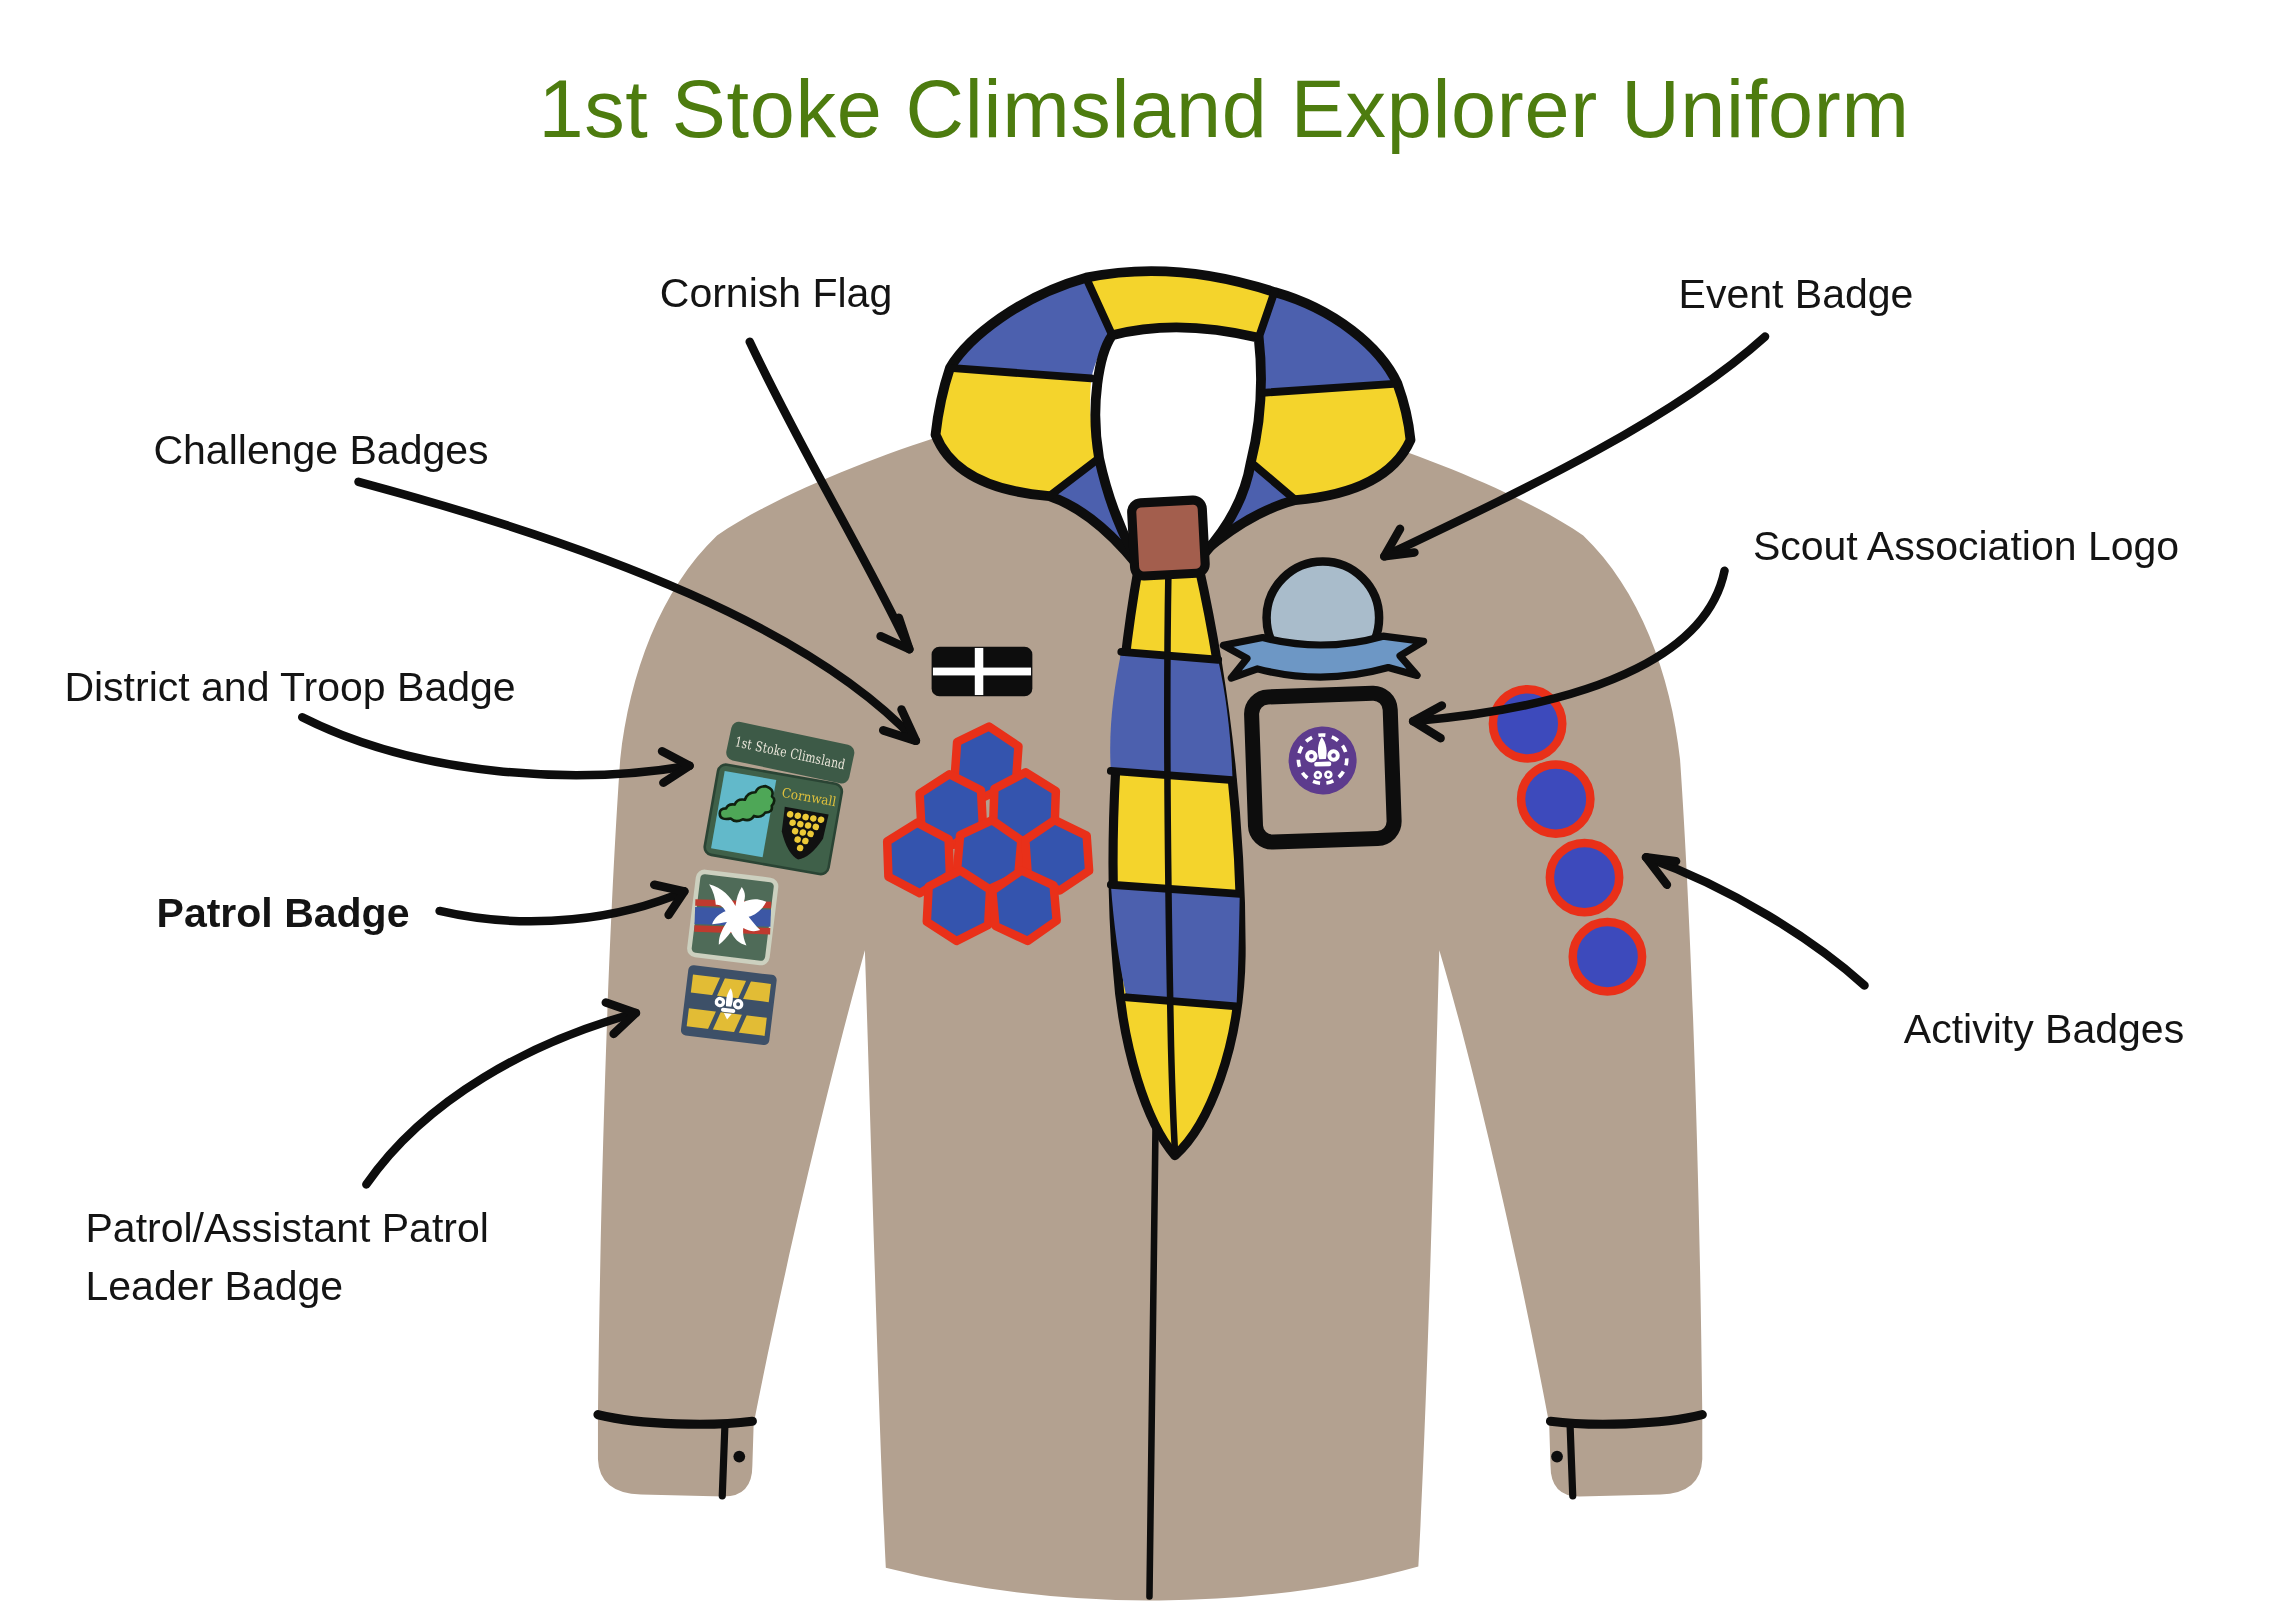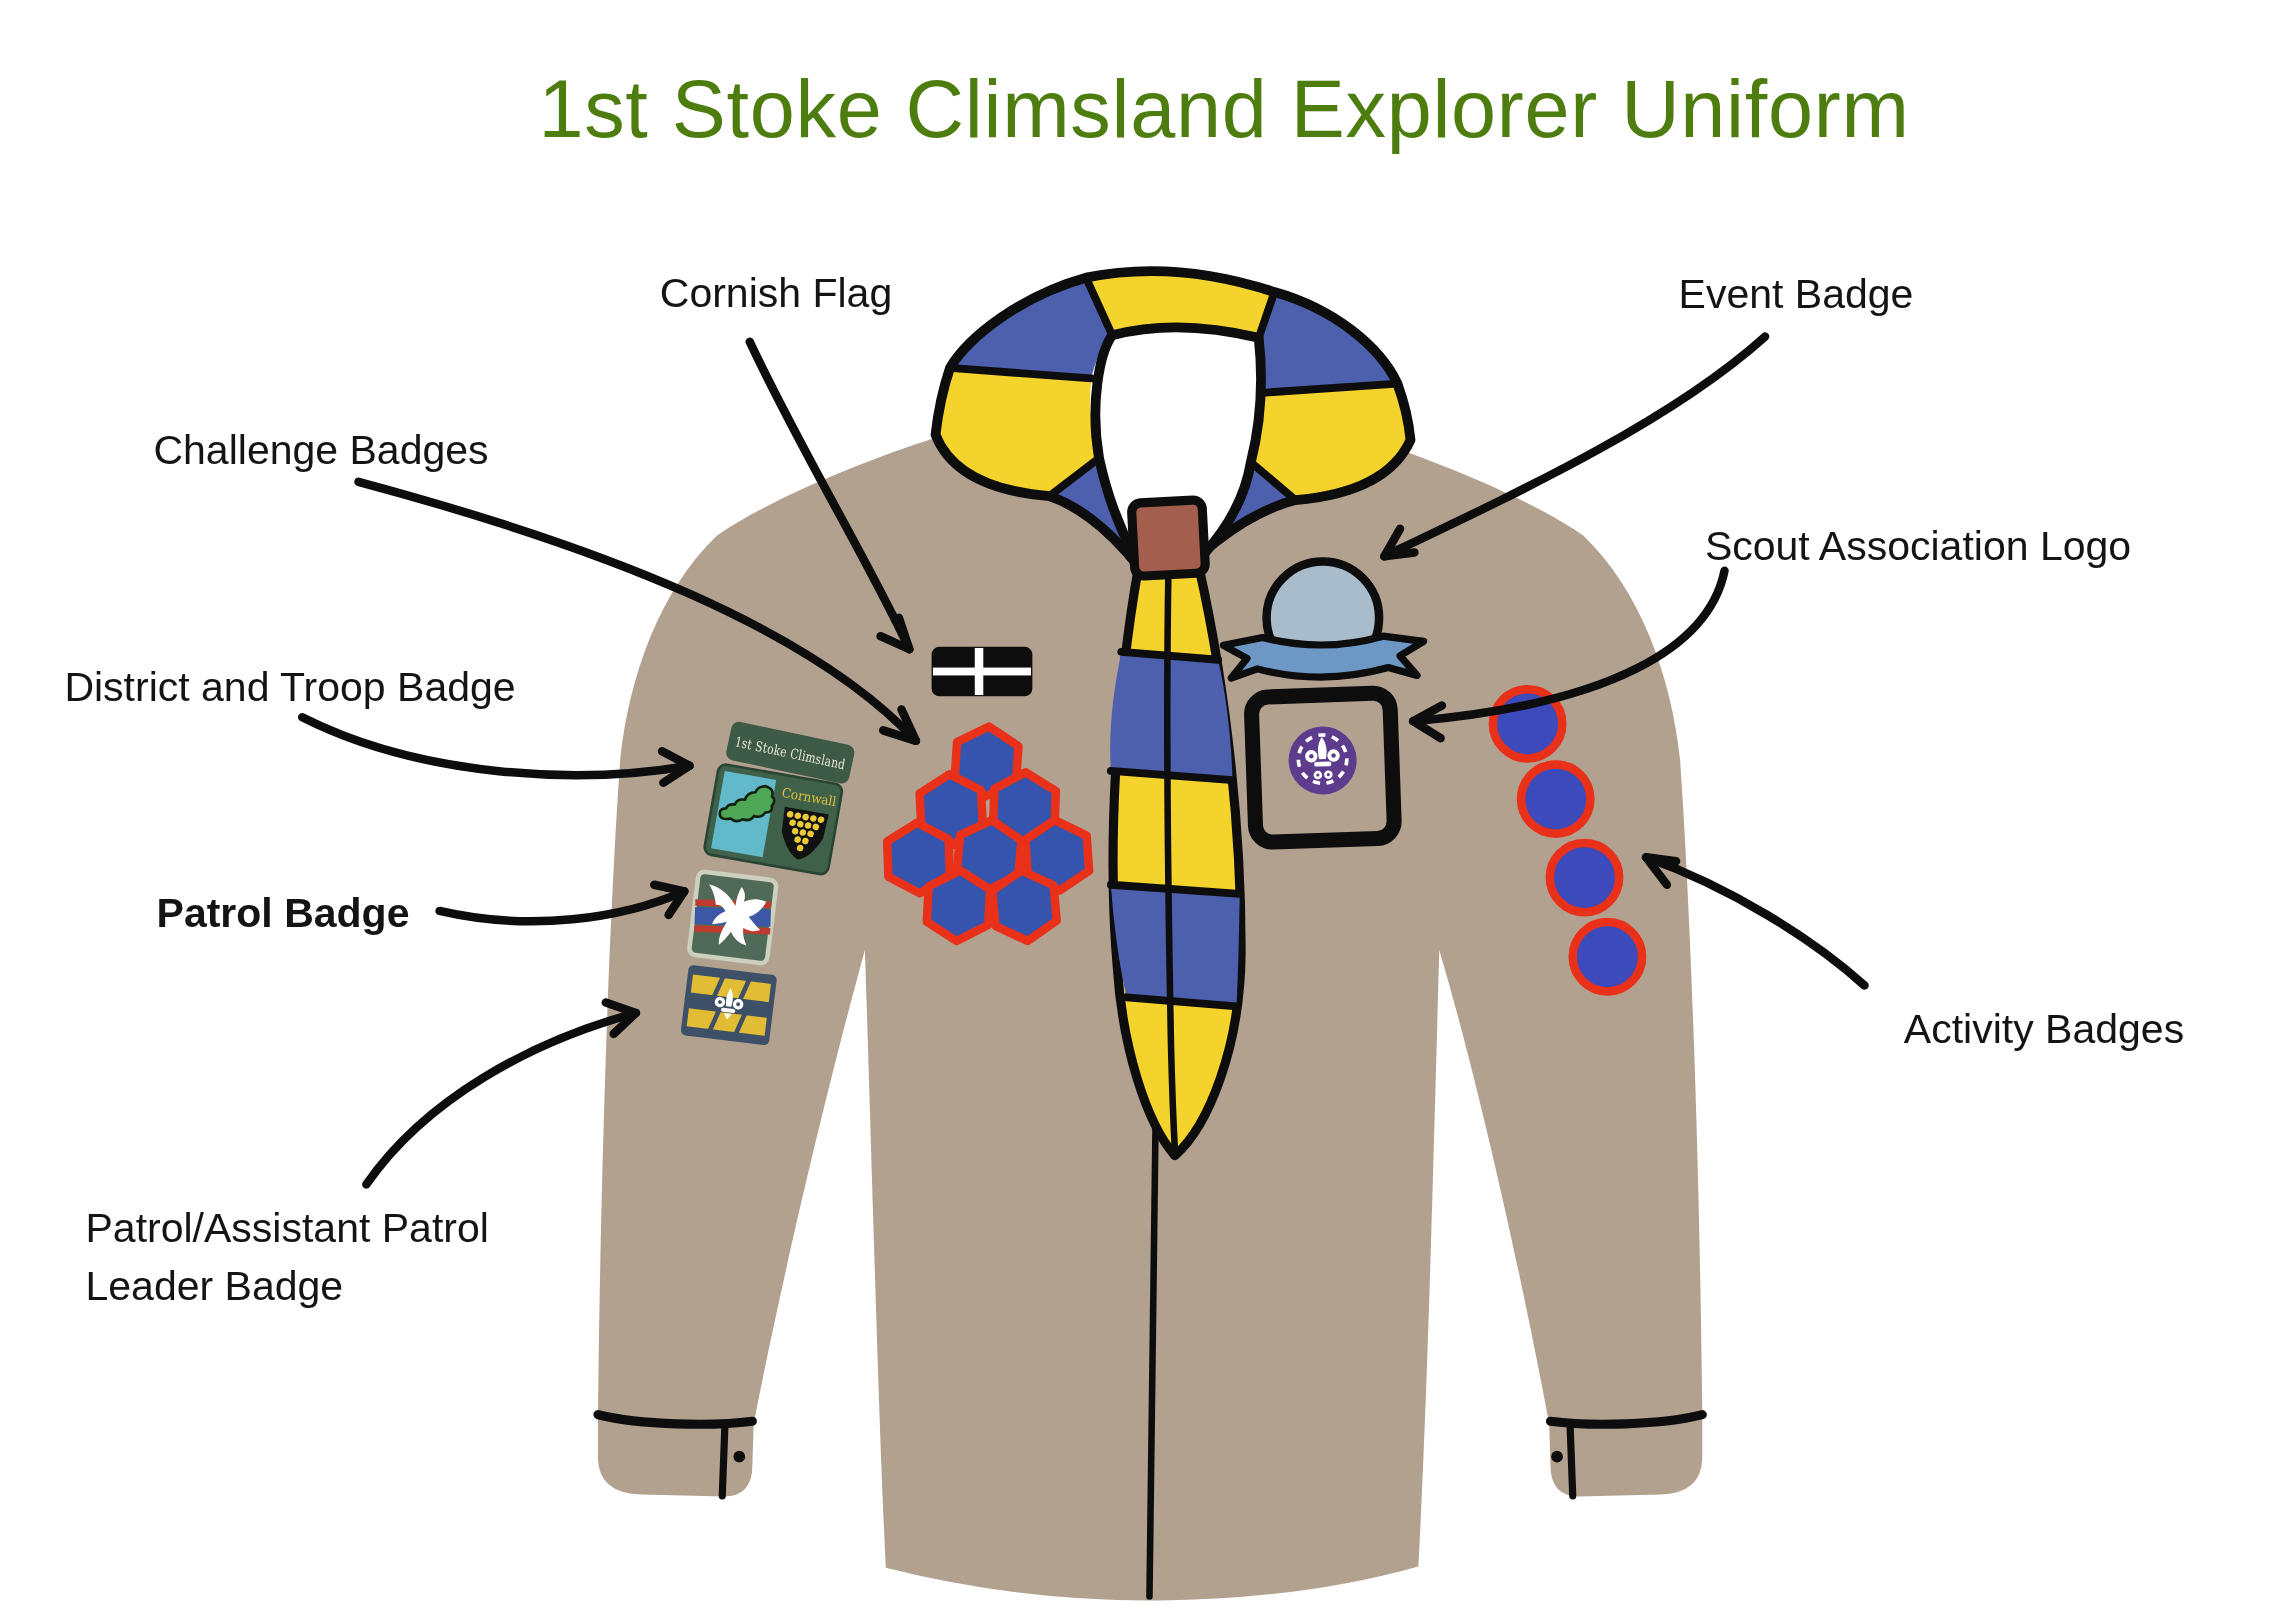--- a/index.html
+++ b/index.html
@@ -273,18 +273,18 @@
 <div class="anno" style="left:290px;top:664px;">District and Troop Badge</div>
 
 <div class="anno" style="left:321px;top:427px;">Challenge Badges</div>
 
 <div class="anno" style="left:283px;top:890px;font-weight:bold;">Patrol Badge</div>
 
 <div class="anno wrap" style="left:334px;top:1199px;">Patrol/Assistant Patrol Leader Badge</div>
 
 <div class="anno" style="left:1796px;top:271px;">Event Badge</div>
 
-<div class="anno" style="left:1918px;top:523px;text-align:right;">Scout Association Logo</div>
+<div class="anno" style="left:1966px;top:523px;text-align:right;">Scout Association Logo</div>
 
 <div class="anno" style="left:2017px;top:1006px;margin-left:27px;">Activity Badges</div>
 
 </div>
 
 
 </body></html>

